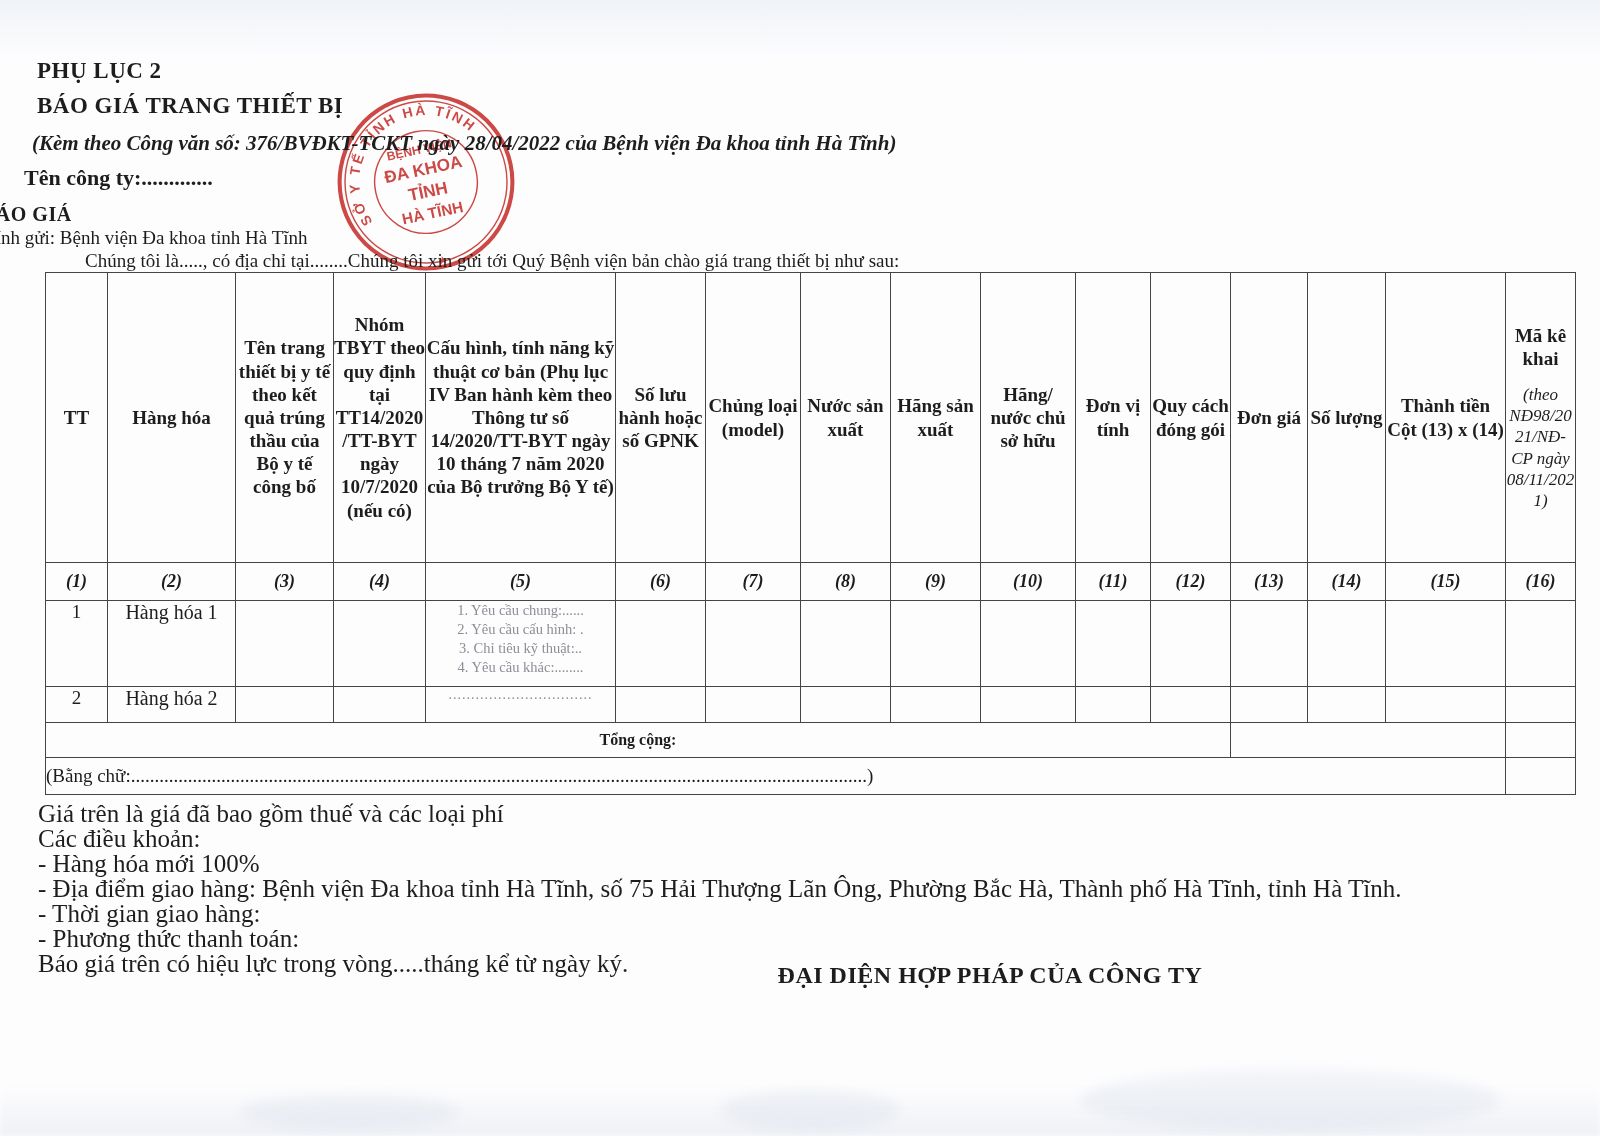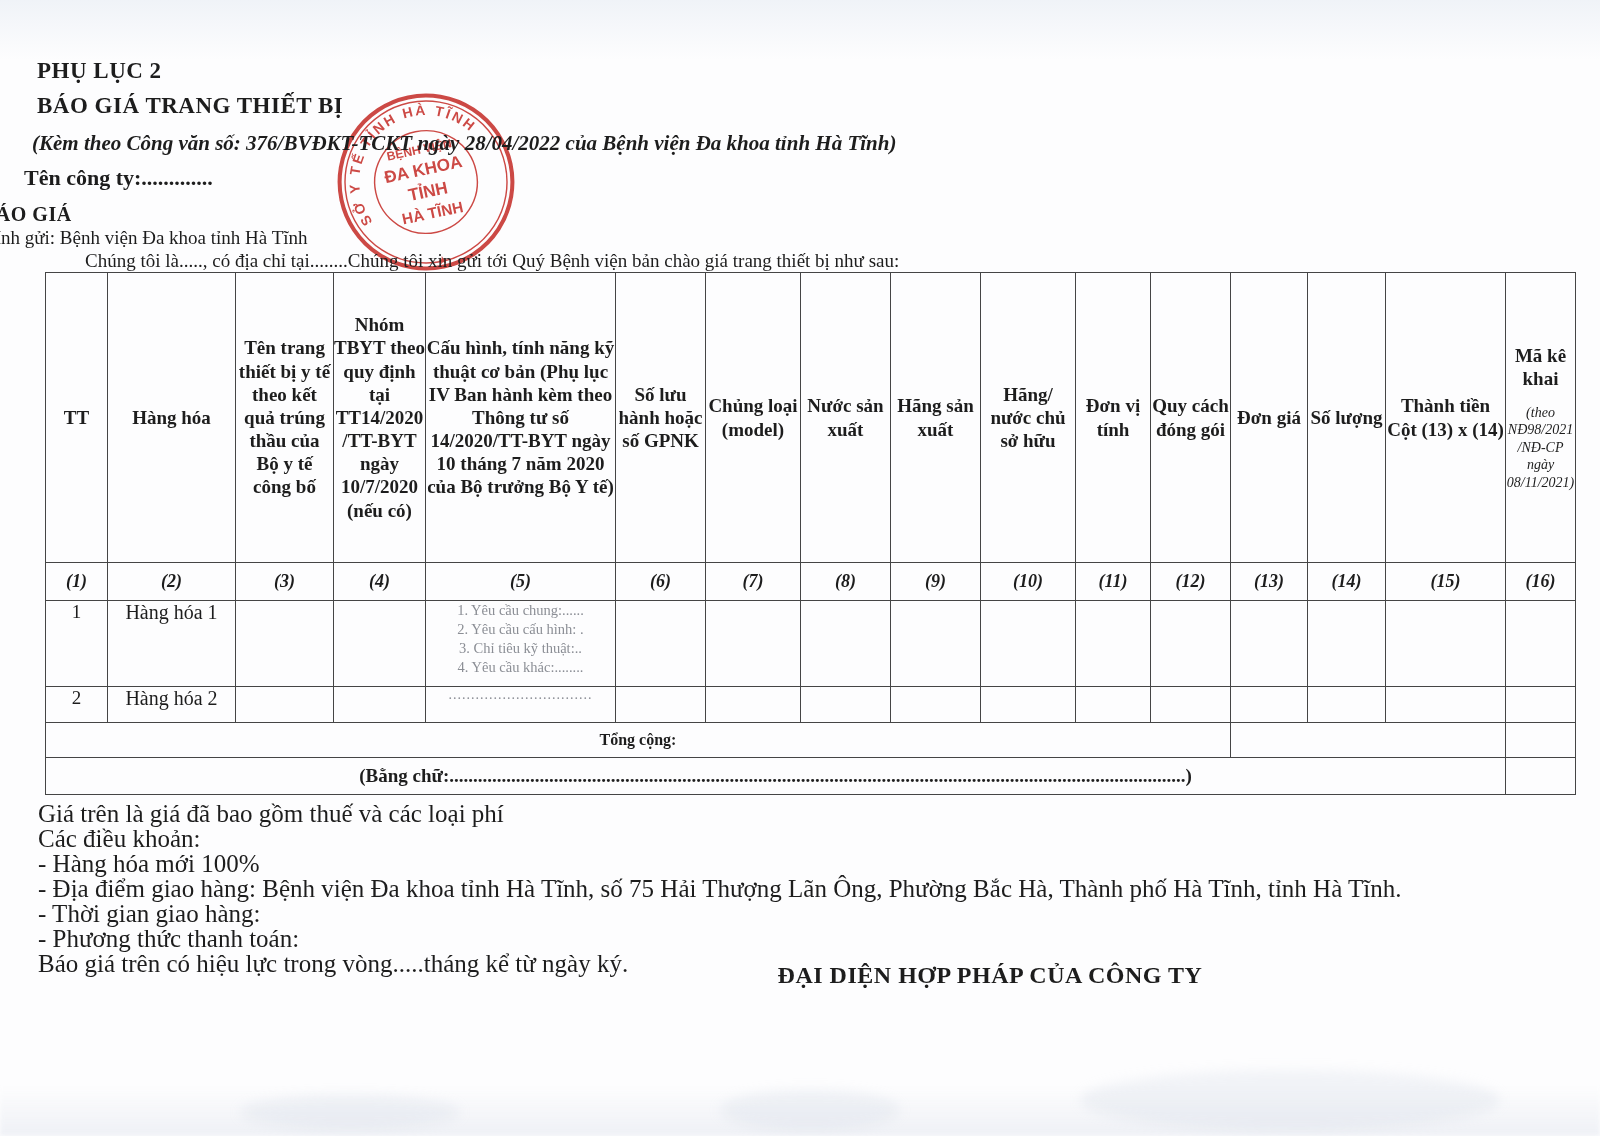--- a/index.html
+++ b/index.html
@@ -37,30 +37,30 @@
   tr.tr-head{height:290px;}
   tr.tr-nums{height:38px;}
   tr.tr-item1{height:86px;}
   tr.tr-item2{height:36px;}
   tr.tr-total{height:35px;}
   tr.tr-words{height:37px;}
   th.hcell{
     font-size:19px;font-weight:bold;text-align:center;vertical-align:middle;
     line-height:1.22;padding:2px 3px;overflow-wrap:break-word;word-break:break-word;hyphens:none;
   }
-  th.hcell .note{display:block;font-weight:normal;font-style:italic;font-size:14px;line-height:1.25;margin-top:14px;}
+  th.hcell .note{display:block;font-weight:normal;font-style:italic;font-size:17px;line-height:1.25;margin-top:14px;}
   td.ncell{font-size:18px;font-weight:bold;font-style:italic;text-align:center;vertical-align:middle;}
   td.cell{font-size:19px;text-align:center;vertical-align:top;}
   td.cell-tt{font-size:19px;text-align:center;vertical-align:top;padding-top:5px;}
   td.cell-name{font-size:20px;text-align:center;vertical-align:top;padding:5px 0 0 16px;white-space:nowrap;}
   td.cell-spec{text-align:center;vertical-align:top;padding:5px 4px 2px 8px;}
   td.cell-spec div{font-size:14.5px;line-height:19px;color:#8b8e95;white-space:nowrap;}
   td.cell-spec2{text-align:center;vertical-align:top;padding-top:8px;font-size:14px;color:#8b8e95;letter-spacing:1px;}
   td.cell-total{font-size:16px;font-weight:bold;text-align:center;vertical-align:middle;}
-  td.cell-words{font-size:19px;font-weight:bold;text-align:center;vertical-align:middle;white-space:nowrap;}
+  td.cell-words{font-size:19px;font-weight:normal;text-align:left;vertical-align:middle;white-space:nowrap;}
 
   .footer{position:absolute;left:38px;top:801px;z-index:2;}
   .footer div{font-size:25px;line-height:25px;white-space:pre;}
   .signature{position:absolute;left:700px;top:962px;width:580px;text-align:center;
     font-size:24px;font-weight:bold;letter-spacing:.5px;z-index:2;}
 
   .stamp-text{font-family:"Liberation Sans","DejaVu Sans",sans-serif;font-weight:bold;fill:#c6312c;}
 </style>
 </head>
 <body>

